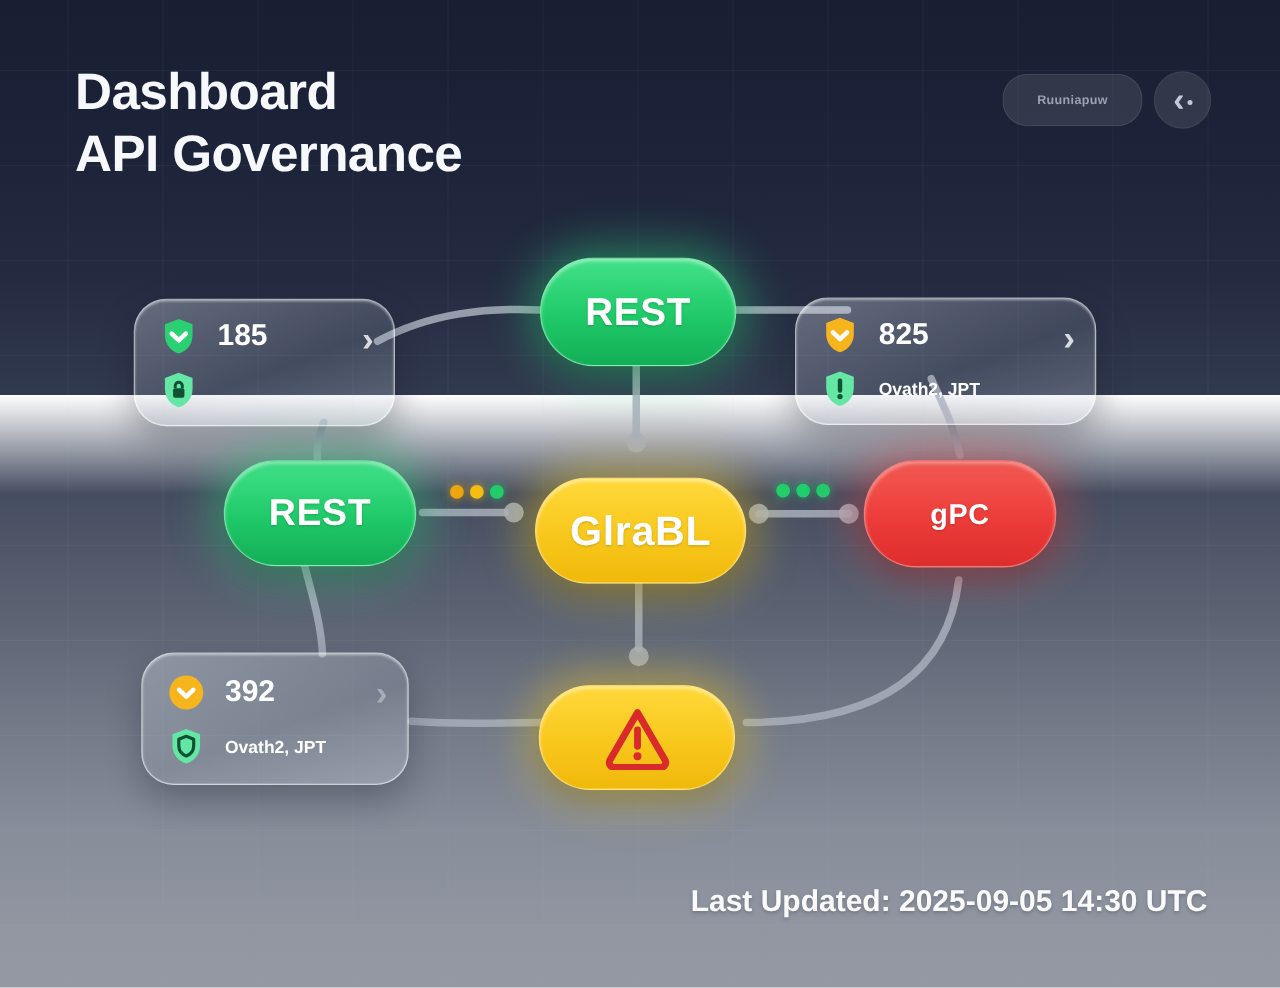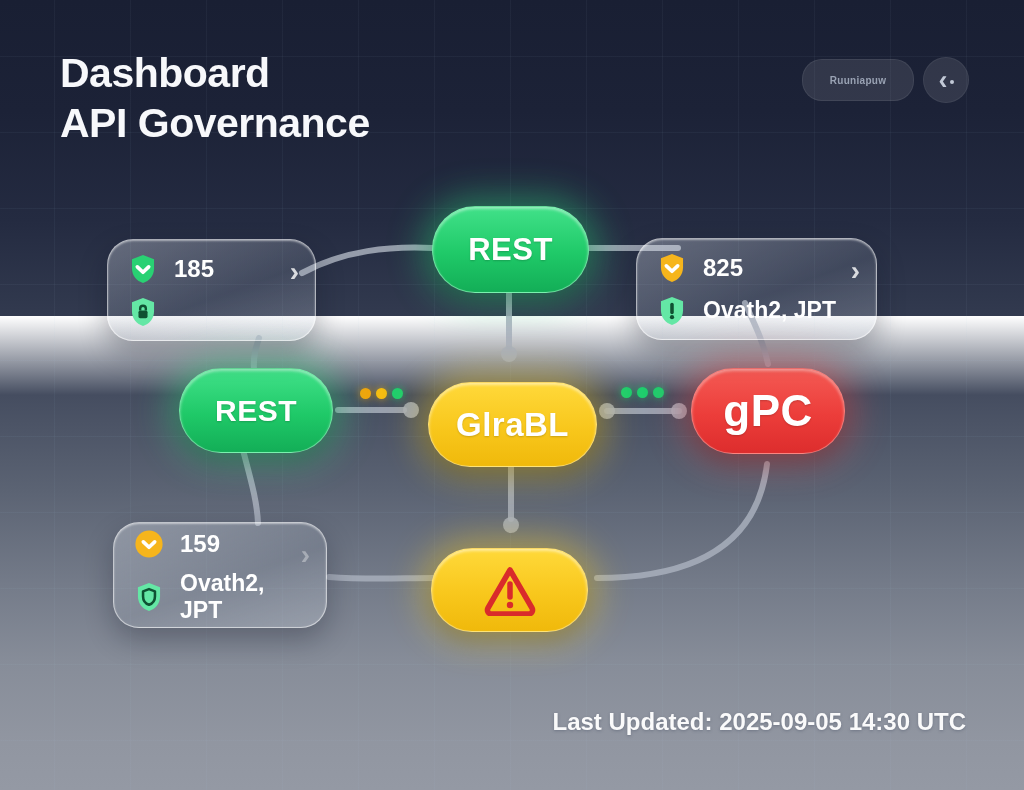--- a/index.html
+++ b/index.html
@@ -71,21 +71,21 @@
   .card{
     position:absolute;z-index:4;border-radius:26px;
     background:linear-gradient(160deg,rgba(235,240,248,0.32) 0%,rgba(175,185,200,0.17) 55%,rgba(225,232,242,0.26) 100%);
     border:1.5px solid rgba(255,255,255,0.55);
     box-shadow:0 12px 28px rgba(10,15,30,0.28),inset 0 1px 2px rgba(255,255,255,0.5);
     display:flex;flex-direction:column;justify-content:center;gap:9px;padding:0 18px;
     box-sizing:border-box;cursor:pointer;
   }
   .card-row{display:flex;align-items:center;gap:14px;color:#fff;font-weight:700;}
   .card-count{font-size:24px;}
-  .card-auth{font-size:23px;}
+  .card-auth{font-size:14px;}
   .card-chevron{
     position:absolute;right:16px;top:18px;color:rgba(255,255,255,0.8);
     font-size:28px;font-weight:700;line-height:1;
   }
   .card-chevron.faint{color:rgba(255,255,255,0.35);}
   .ic{width:34px;height:34px;flex:0 0 34px;}
   
   .footer{
     position:absolute;right:58px;top:708px;z-index:5;
     color:rgba(255,255,255,0.96);font-size:24px;font-weight:700;
@@ -138,21 +138,21 @@
 
   <div class="node green" style="left:432px;top:206px;width:155px;height:85px;border-radius:43px;font-size:31px;">
     <span>REST</span>
   </div>
   <div class="node green" style="left:179px;top:368px;width:152px;height:83px;border-radius:42px;font-size:30px;">
     <span>REST</span>
   </div>
   <div class="node yellow" style="left:428px;top:370px;width:167px;height:83px;border-radius:42px;font-size:33px;">
     <span>GlraBL</span>
   </div>
-  <div class="node red" style="left:691px;top:368px;width:152px;height:84px;border-radius:42px;font-size:44px;">
+  <div class="node red" style="left:691px;top:368px;width:152px;height:84px;border-radius:42px;font-size:23px;">
     <span>gPC</span>
   </div>
   <div class="node yellow" style="left:431px;top:536px;width:155px;height:82px;border-radius:41px;">
     <svg class="" width="58" height="52" viewBox="0 0 58 52">
       <path d="M29 6 L51 44 a4 4 0 0 1 -3.5 6 H10.5 a4 4 0 0 1 -3.5 -6 Z" fill="none" stroke="#d92b2b" stroke-width="5.5" stroke-linejoin="round"></path>
       <line x1="29" y1="20" x2="29" y2="33" stroke="#d92b2b" stroke-width="5.5" stroke-linecap="round"></line>
       <circle cx="29" cy="41" r="3.2" fill="#d92b2b"></circle>
     </svg>
   </div>
 
@@ -192,21 +192,21 @@
     </div>
     <span class="card-chevron">›</span>
   </div>
 
   <div class="card" style="left:113px;top:522px;width:214px;height:106px;">
     <div class="card-row">
       <svg class="ic" viewBox="0 0 24 24">
         <circle cx="12" cy="12" r="9.6" fill="#f6b51c"></circle>
         <polyline points="8,10.5 12,14.3 16,10.5" fill="none" stroke="#ffffff" stroke-width="2.6" stroke-linecap="round" stroke-linejoin="round"></polyline>
       </svg>
-      <span class="card-count">159</span>
+      <span class="card-count">392</span>
     </div>
     <div class="card-row">
       <svg class="ic" viewBox="0 0 24 24">
         <path d="M12 2.2 L19.8 5.2 V11.4 C19.8 16.6 16.4 20.4 12 21.8 C7.6 20.4 4.2 16.6 4.2 11.4 V5.2 Z" fill="#64e7a5"></path>
         <path d="M12 6.4 L16.2 8 V11.6 C16.2 14.4 14.4 16.6 12 17.5 C9.6 16.6 7.8 14.4 7.8 11.6 V8 Z" fill="none" stroke="#0f5132" stroke-width="1.8" stroke-linejoin="round"></path>
       </svg>
       <span class="card-auth">Ovath2, JPT</span>
     </div>
     <span class="card-chevron faint">›</span>
   </div>

